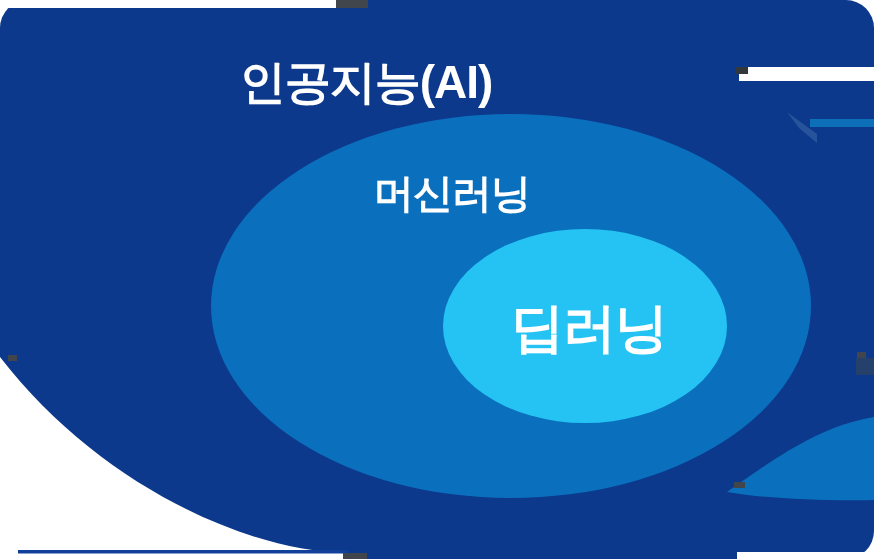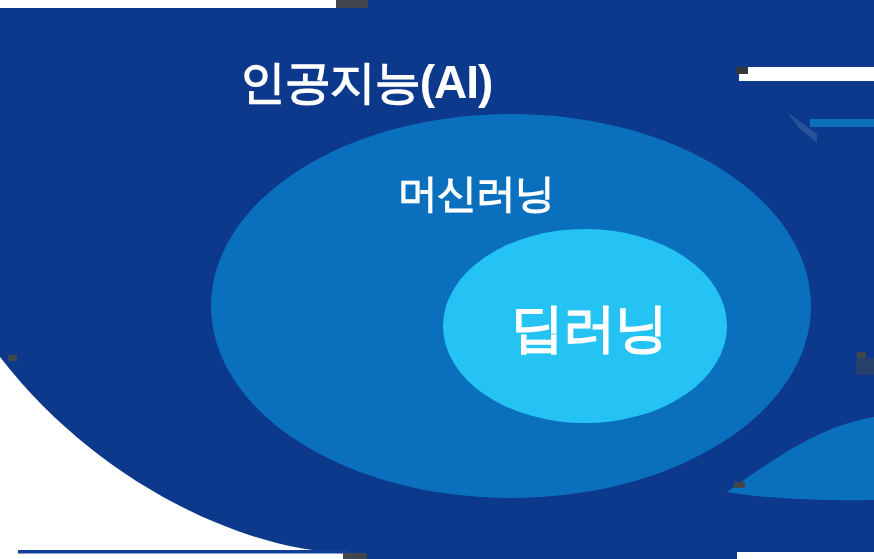--- a/index.html
+++ b/index.html
@@ -3,34 +3,35 @@
 <meta charset="utf-8">
 <style>
   html, body { margin: 0; padding: 0; background: #ffffff; }
   .stage {
     position: relative;
     width: 874px;
     height: 559px;
     overflow: hidden;
     background: #ffffff;
     font-family: "Liberation Sans", sans-serif;
+    border-radius: 28px;
   }
   .stage svg { position: absolute; left: 0; top: 0; display: block; }
   .label {
     position: absolute;
     transform: translate(-50%, -50%);
     color: #ffffff;
     font-weight: bold;
     white-space: nowrap;
     letter-spacing: -1px;
     line-height: 1;
     user-select: none;
   }
   .label-outer  { left: 366px; top: 82px;  font-size: 46px; }
-  .label-middle { left: 476px; top: 193px; font-size: 40px; }
+  .label-middle { left: 452px; top: 193px; font-size: 40px; }
   .label-inner  { left: 589px; top: 327px; font-size: 53px; }
 </style>
 </head>
 <body>
 
 <div class="stage">
 
   <svg width="874" height="559" viewBox="0 0 874 559">
 
     <rect x="0" y="0" width="874" height="559" fill="#ffffff"></rect>

